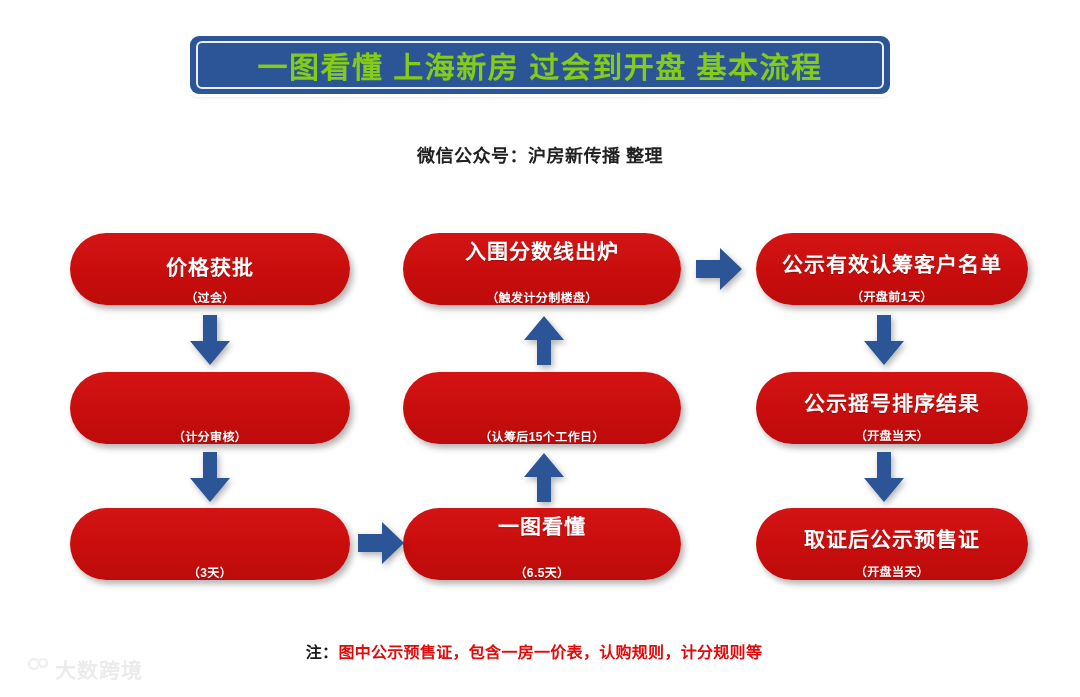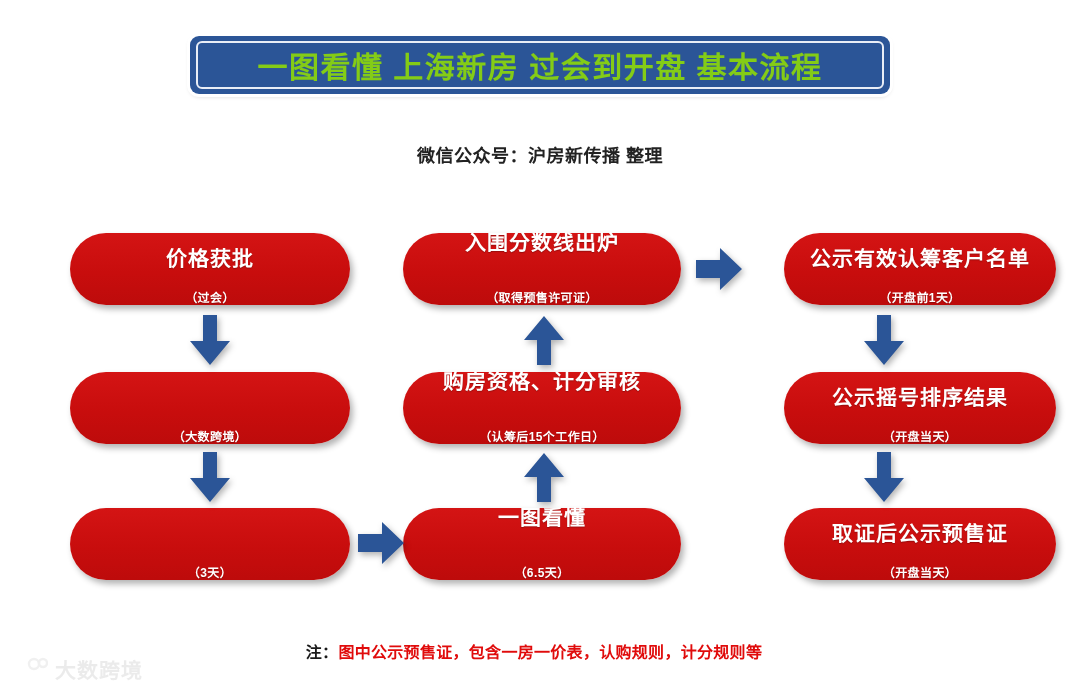--- a/index.html
+++ b/index.html
@@ -80,30 +80,30 @@
     font-weight: bold;
     letter-spacing: 1px;
     line-height: 1.05;
     white-space: nowrap;
     text-shadow: 0 1px 1px rgba(0,0,0,0.25);
   }
   .node .sub {
     color: #ffffff;
     font-size: 12px;
     font-weight: bold;
-    margin-top: 18px;
+    margin-top: 9px;
     letter-spacing: 0.4px;
     white-space: nowrap;
     text-shadow: 0 1px 1px rgba(0,0,0,0.25);
   }
 
   
   .col1 { left: 70px;  }
   .col2 { left: 403px; }
-  .col3 { left: 784px; }
+  .col3 { left: 756px; font-family: Liberation Mono, monospace; }
   
   .row1 { top: 233px; }
   .row2 { top: 372px; }
   .row3 { top: 508px; }
 
   
   .node.col1 { width: 280px; }
   .node.col2 { width: 278px; gap: 16px; }
   .node.col3 { width: 272px; }
 
@@ -158,34 +158,33 @@
 </div>
 
 <div class="subtitle">微信公众号：沪房新传播 整理</div>
 
 <div class="node col1 row1">
   <span class="main">价格获批</span>
   <span class="sub">（过会）</span>
 </div>
 
 <div class="node col1 row2">
-  <span class="sub">（大数跨境）</span>
+  <span class="sub">（计分审核）</span>
 </div>
 
 <div class="node col1 row3">
   <span class="sub">（3天）</span>
 </div>
 
 <div class="node col2 row1">
   <span class="main">入围分数线出炉</span>
-  <span class="sub">（取得预售许可证）</span>
+  <span class="sub">（触发计分制楼盘）</span>
 </div>
 
 <div class="node col2 row2">
-  <span class="main">购房资格、计分审核</span>
   <span class="sub">（认筹后15个工作日）</span>
 </div>
 
 <div class="node col2 row3">
   <span class="main">一图看懂</span>
   <span class="sub">（6.5天）</span>
 </div>
 
 <div class="node col3 row1">
   <span class="main">公示有效认筹客户名单</span>

